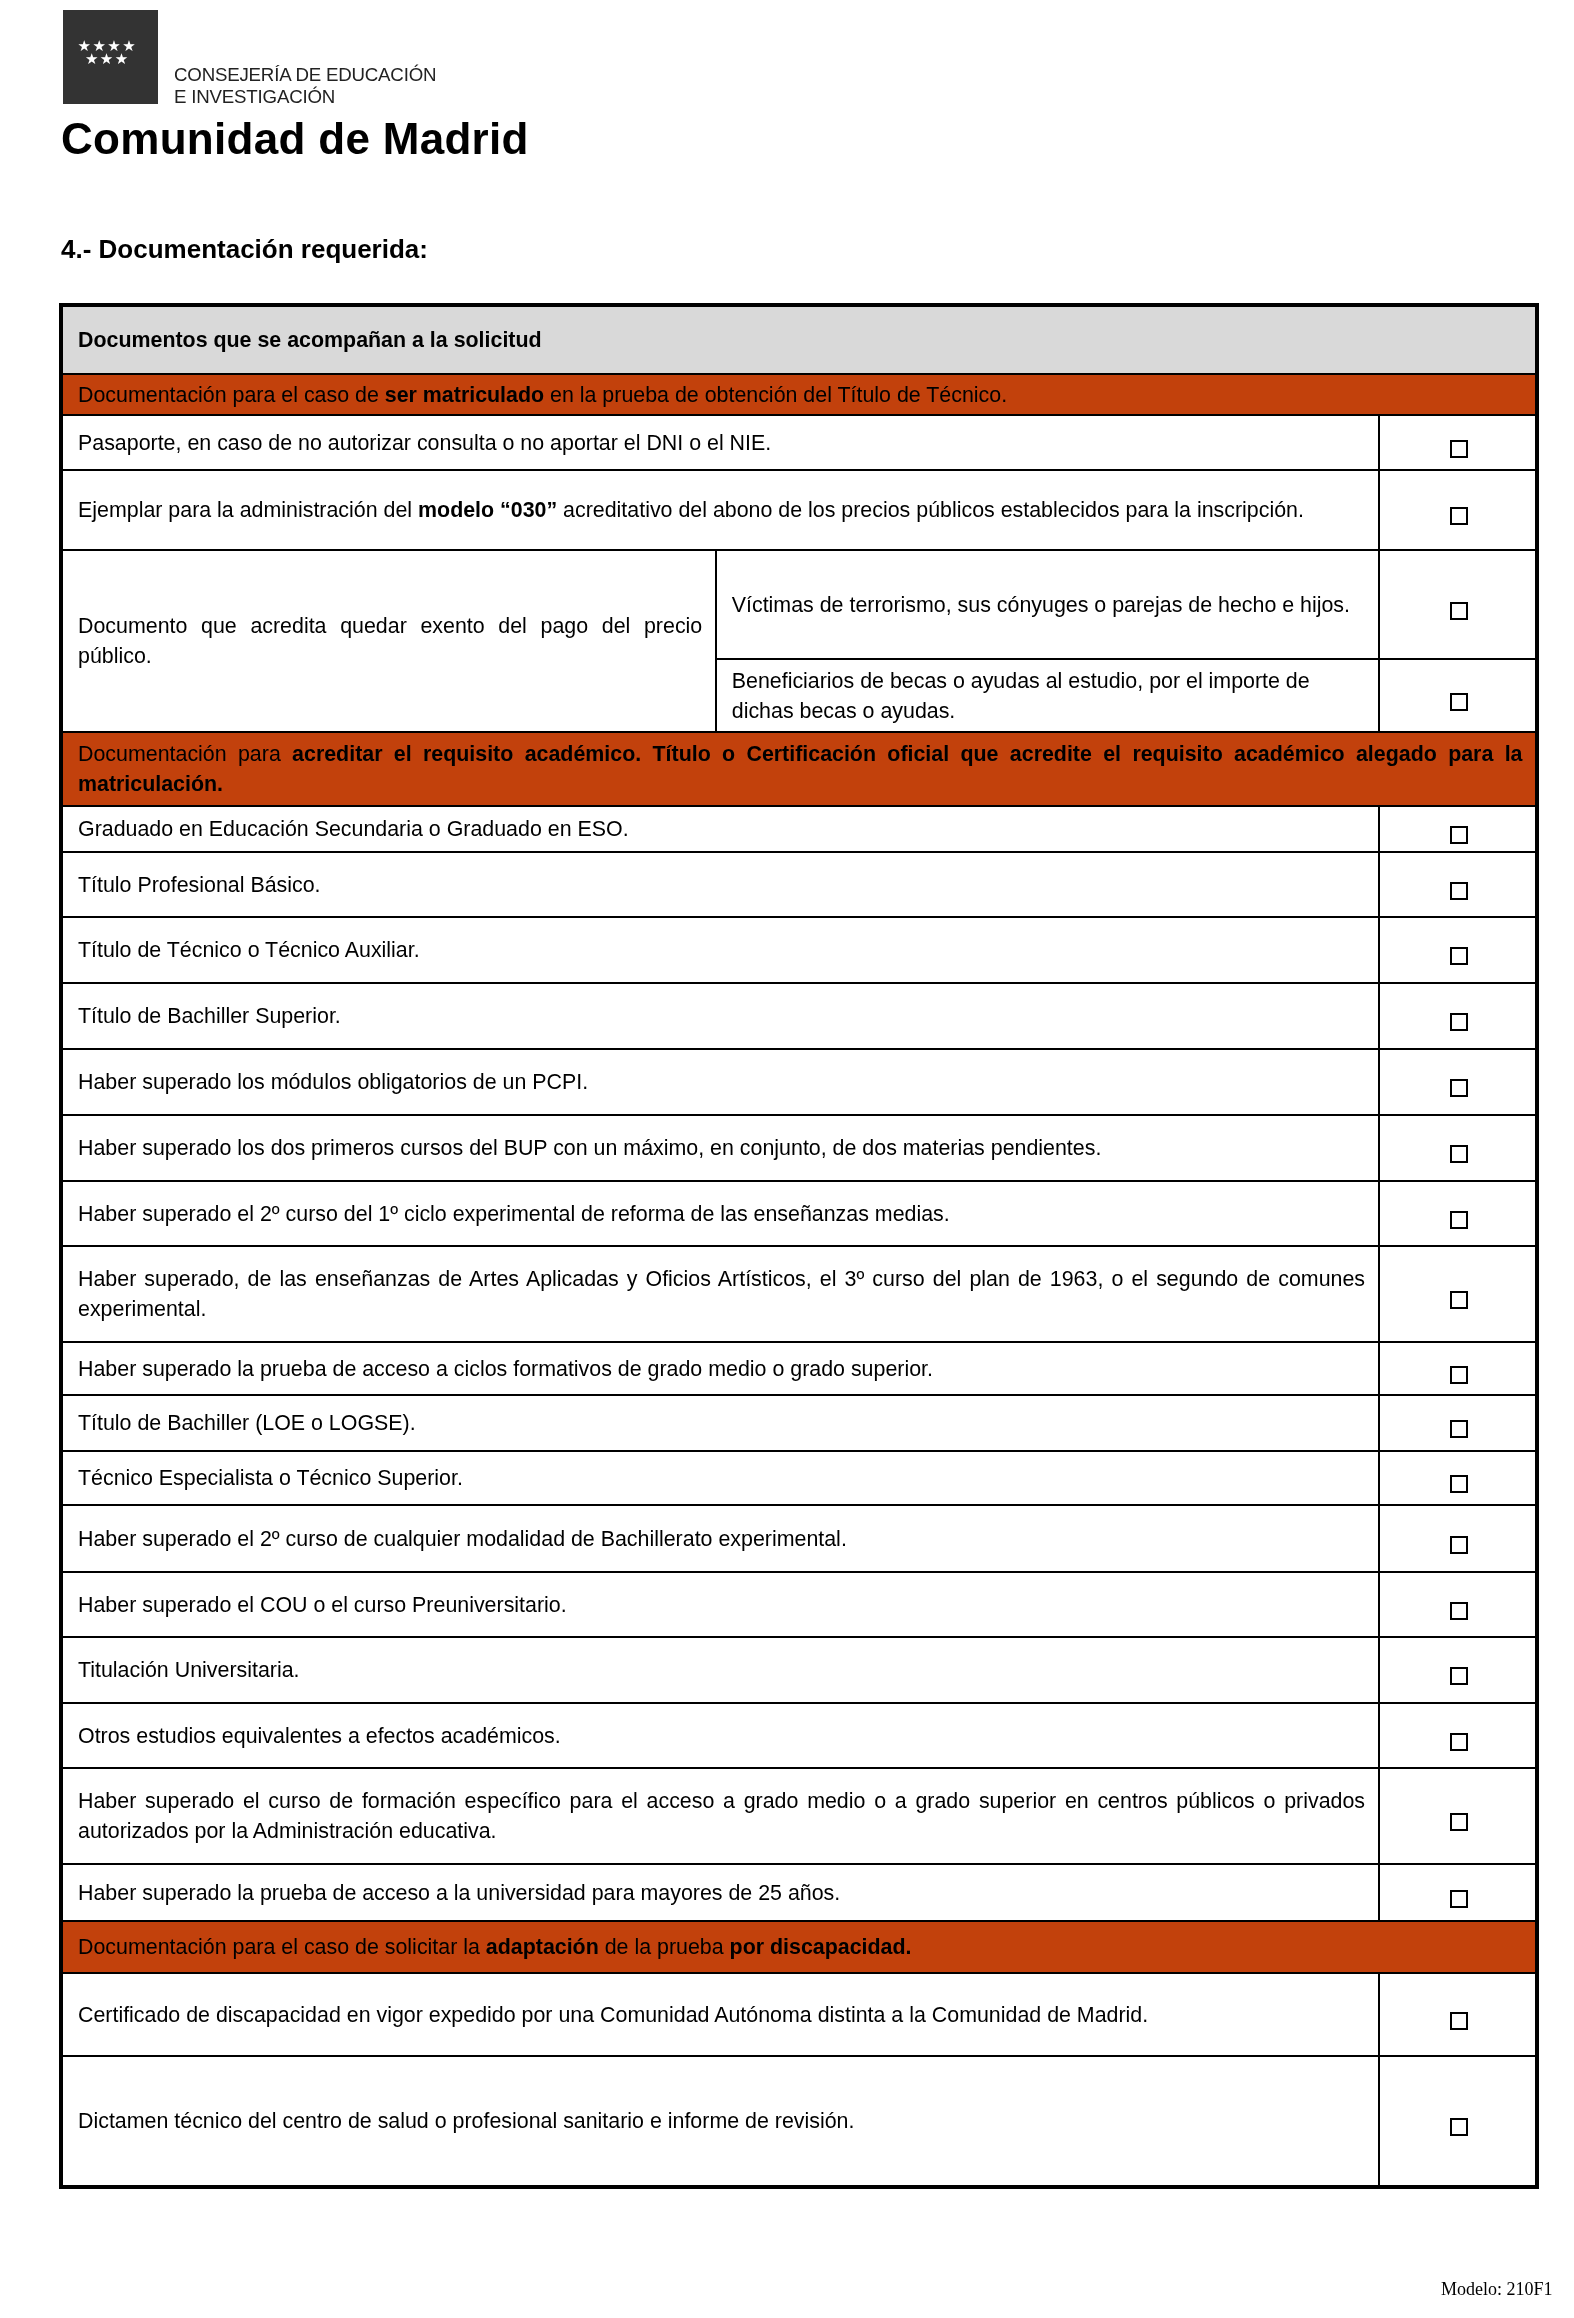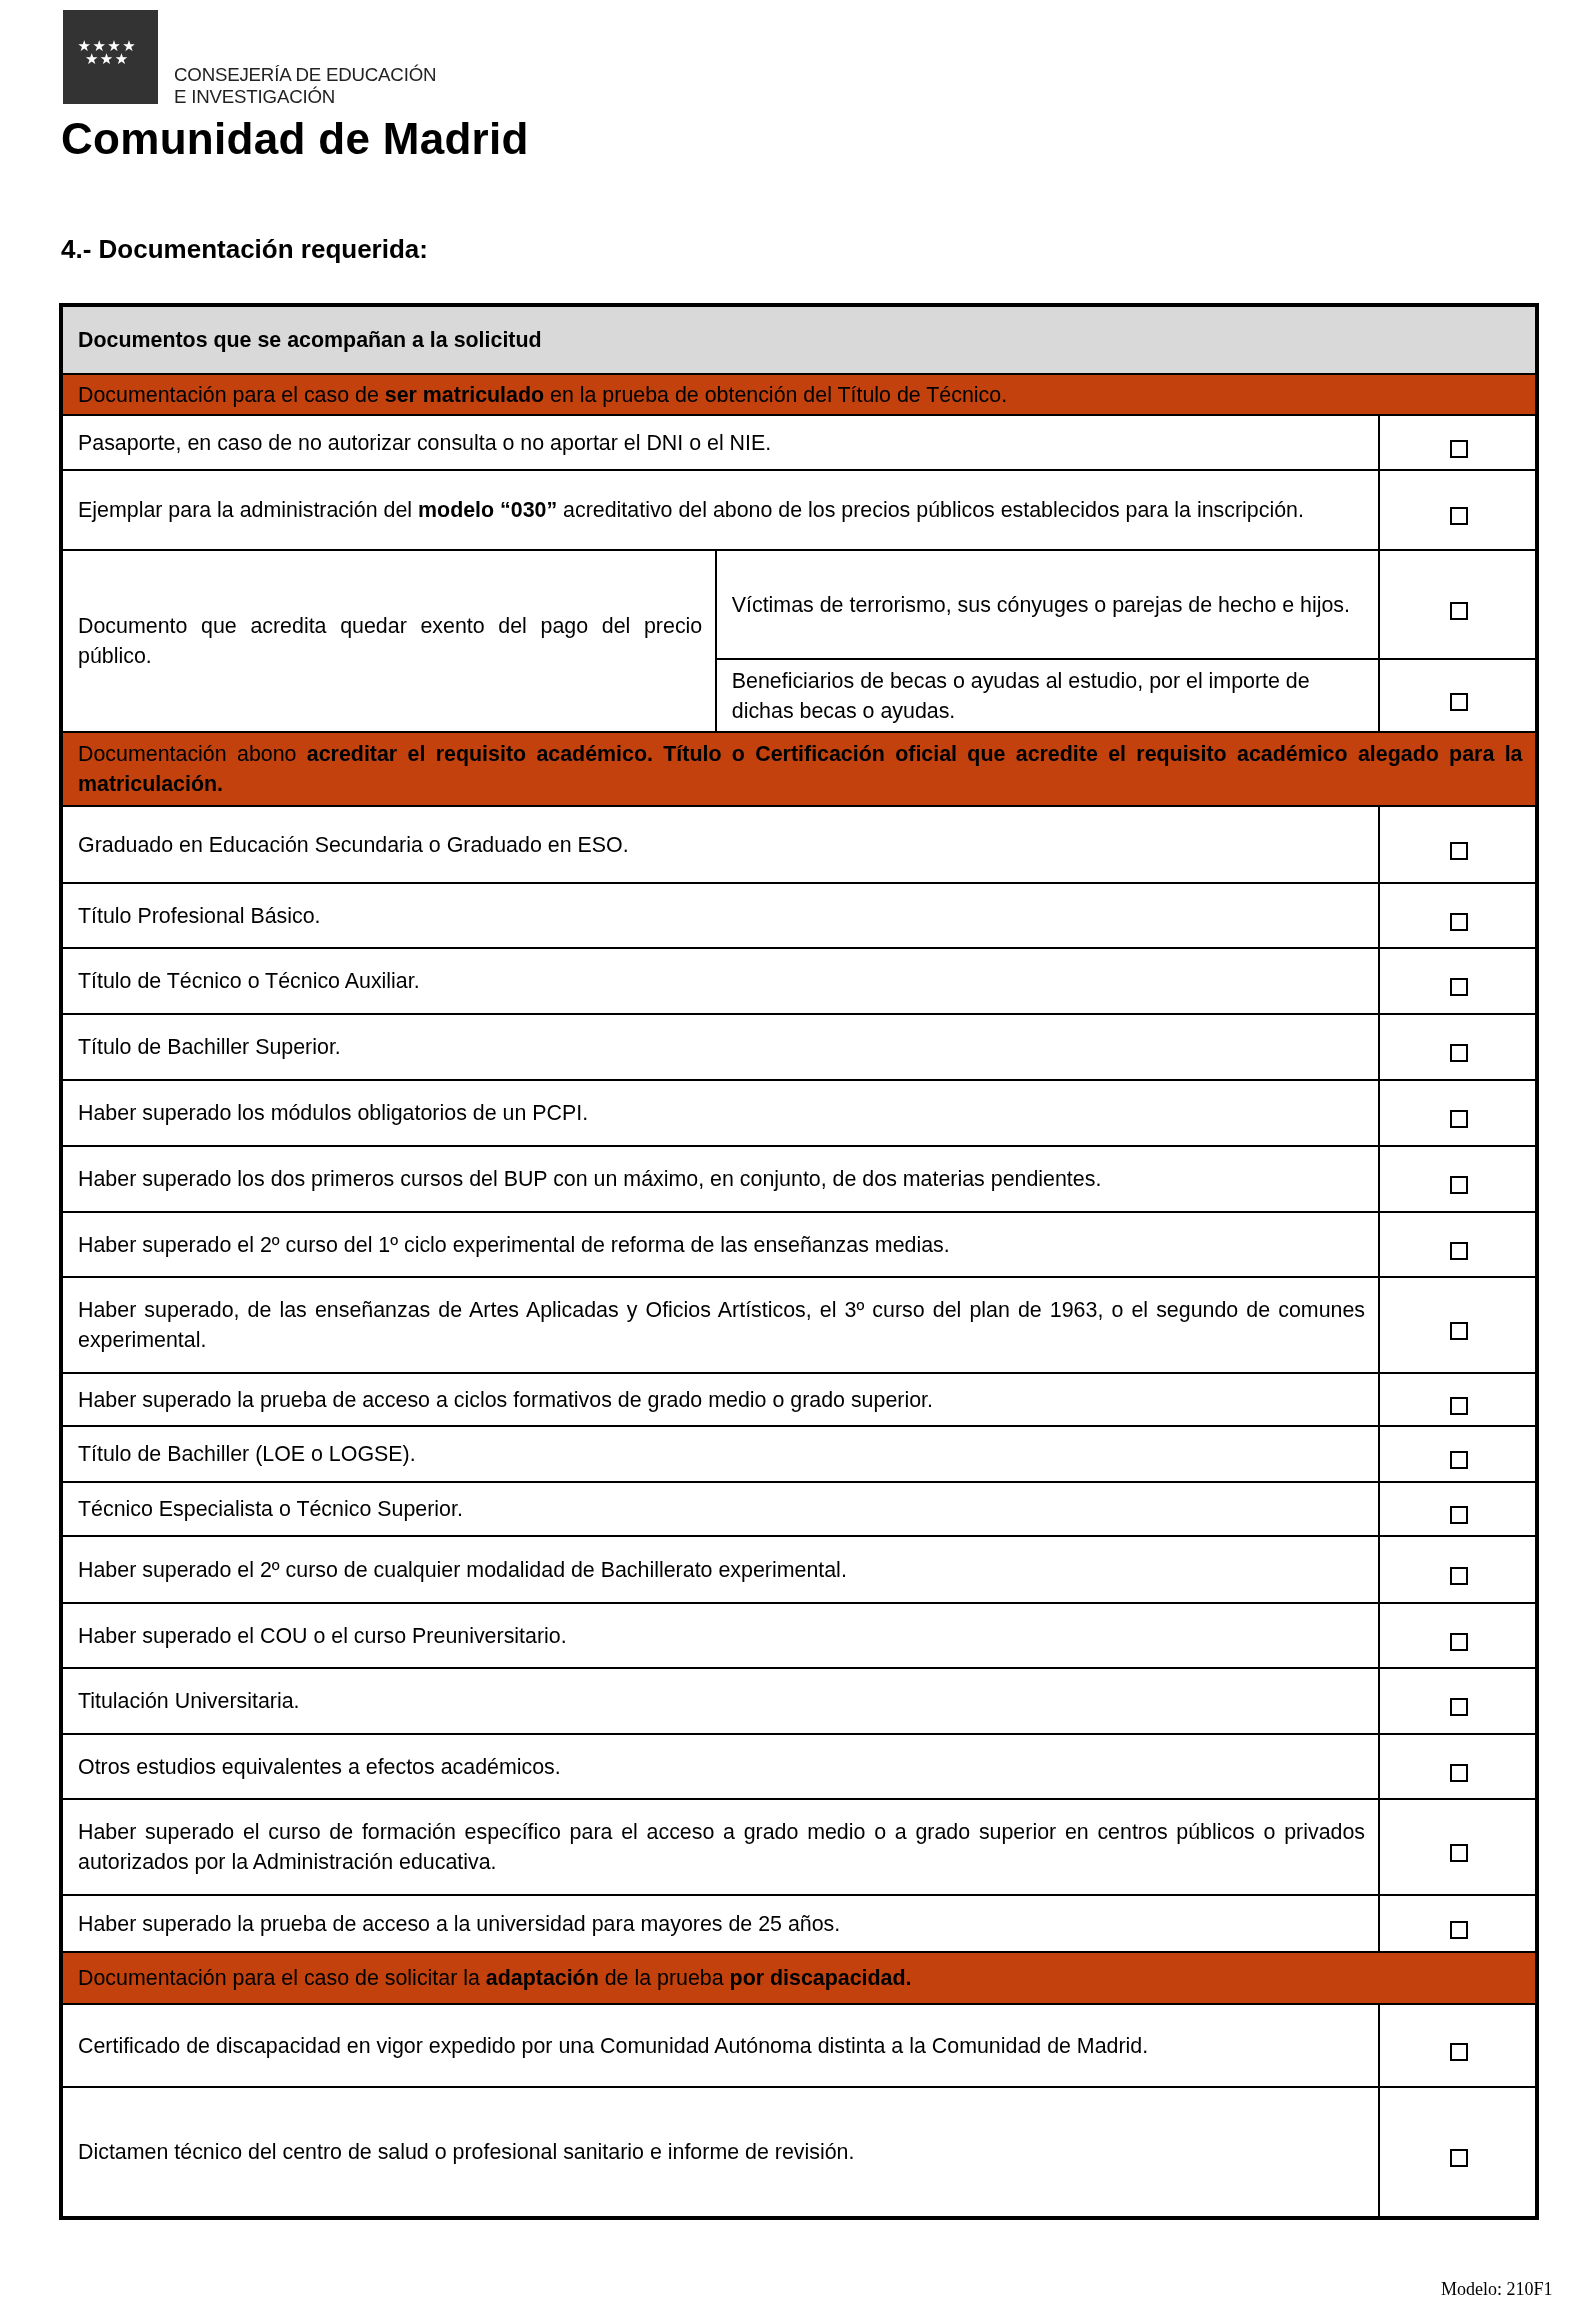--- a/index.html
+++ b/index.html
@@ -64,23 +64,23 @@
     <td rowspan="2" class="just">Documento que acredita quedar exento del pago del precio público.</td>
     <td>Víctimas de terrorismo, sus cónyuges o parejas de hecho e hijos.</td>
     <td class="check"><span class="cb"></span></td>
   </tr>
   <tr style="height:73px">
     <td>Beneficiarios de becas o ayudas al estudio, por el importe de dichas becas o ayudas.</td>
     <td class="check"><span class="cb"></span></td>
   </tr>
 
   <tr>
-    <td class="section" colspan="3" style="height:72px"><span>Documentación abono </span><b>acreditar el requisito académico. Título o Certificación oficial que acredite el requisito académico alegado para la matriculación.</b></td>
+    <td class="section" colspan="3" style="height:72px"><span>Documentación para </span><b>acreditar el requisito académico. Título o Certificación oficial que acredite el requisito académico alegado para la matriculación.</b></td>
   </tr>
-  <tr style="height:77px">
+  <tr style="height:46px">
         <td colspan="2" class="indent">Graduado en Educación Secundaria o Graduado en ESO.</td>
         <td class="check"><span class="cb"></span></td>
       </tr>
   <tr style="height:65px">
         <td colspan="2" class="indent">Título Profesional Básico.</td>
         <td class="check"><span class="cb"></span></td>
       </tr>
   <tr style="height:66px">
         <td colspan="2" class="indent">Título de Técnico o Técnico Auxiliar.</td>
         <td class="check"><span class="cb"></span></td>

